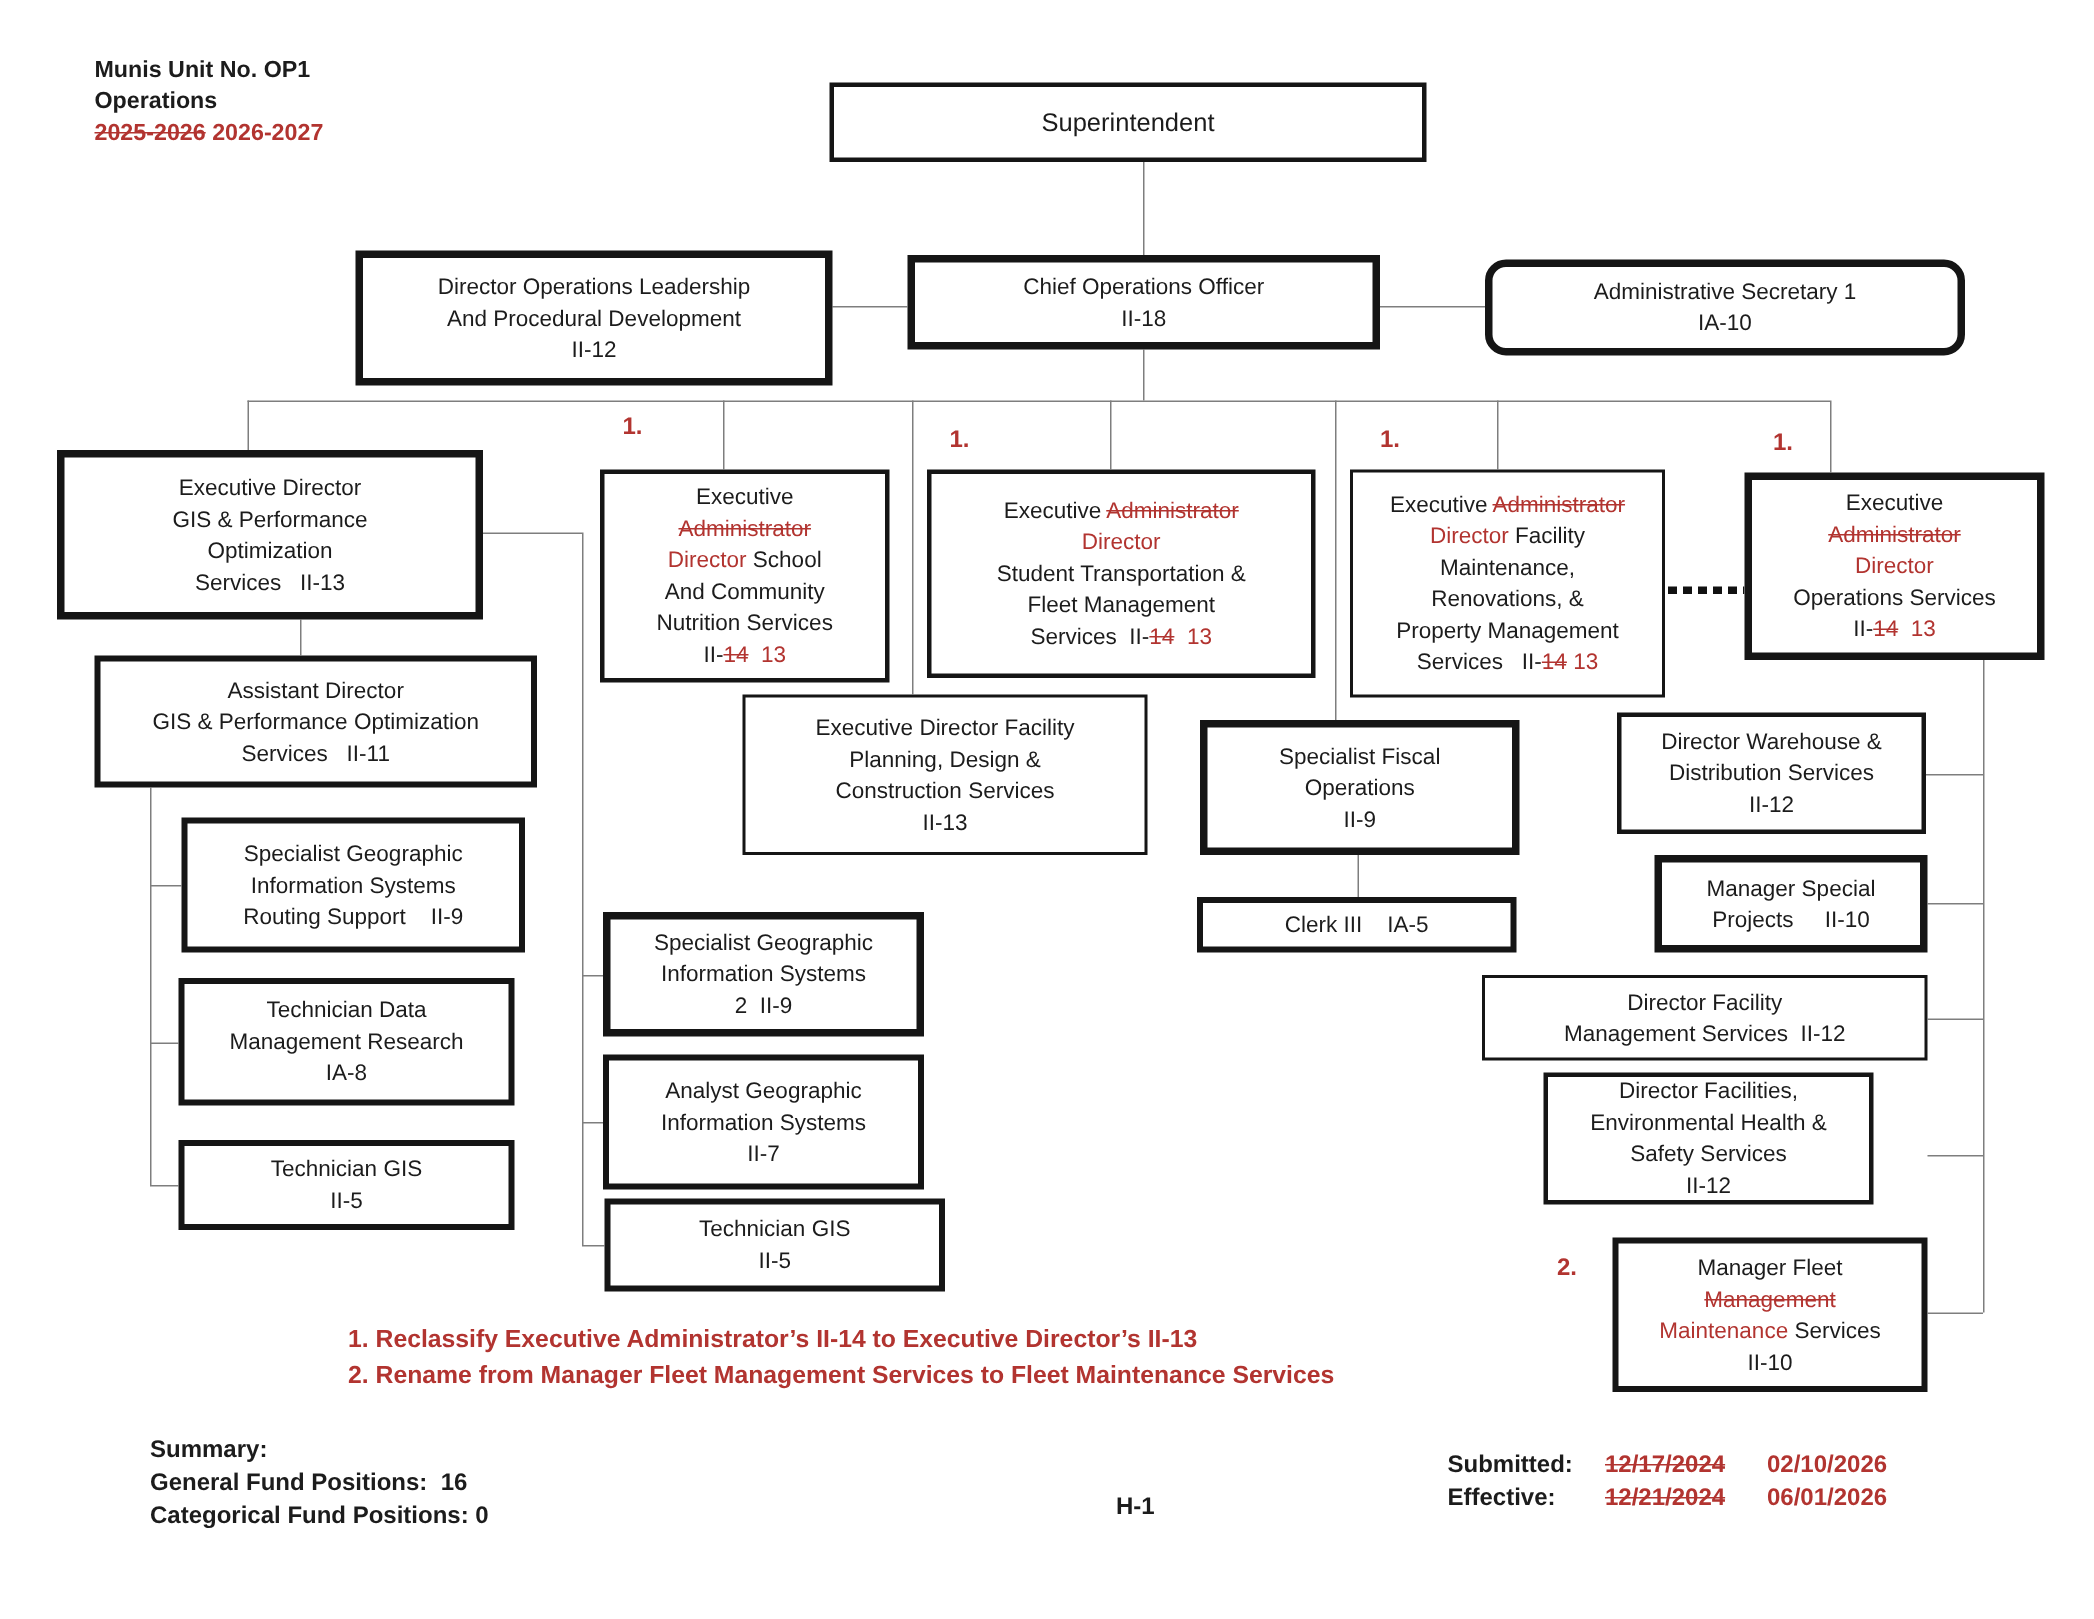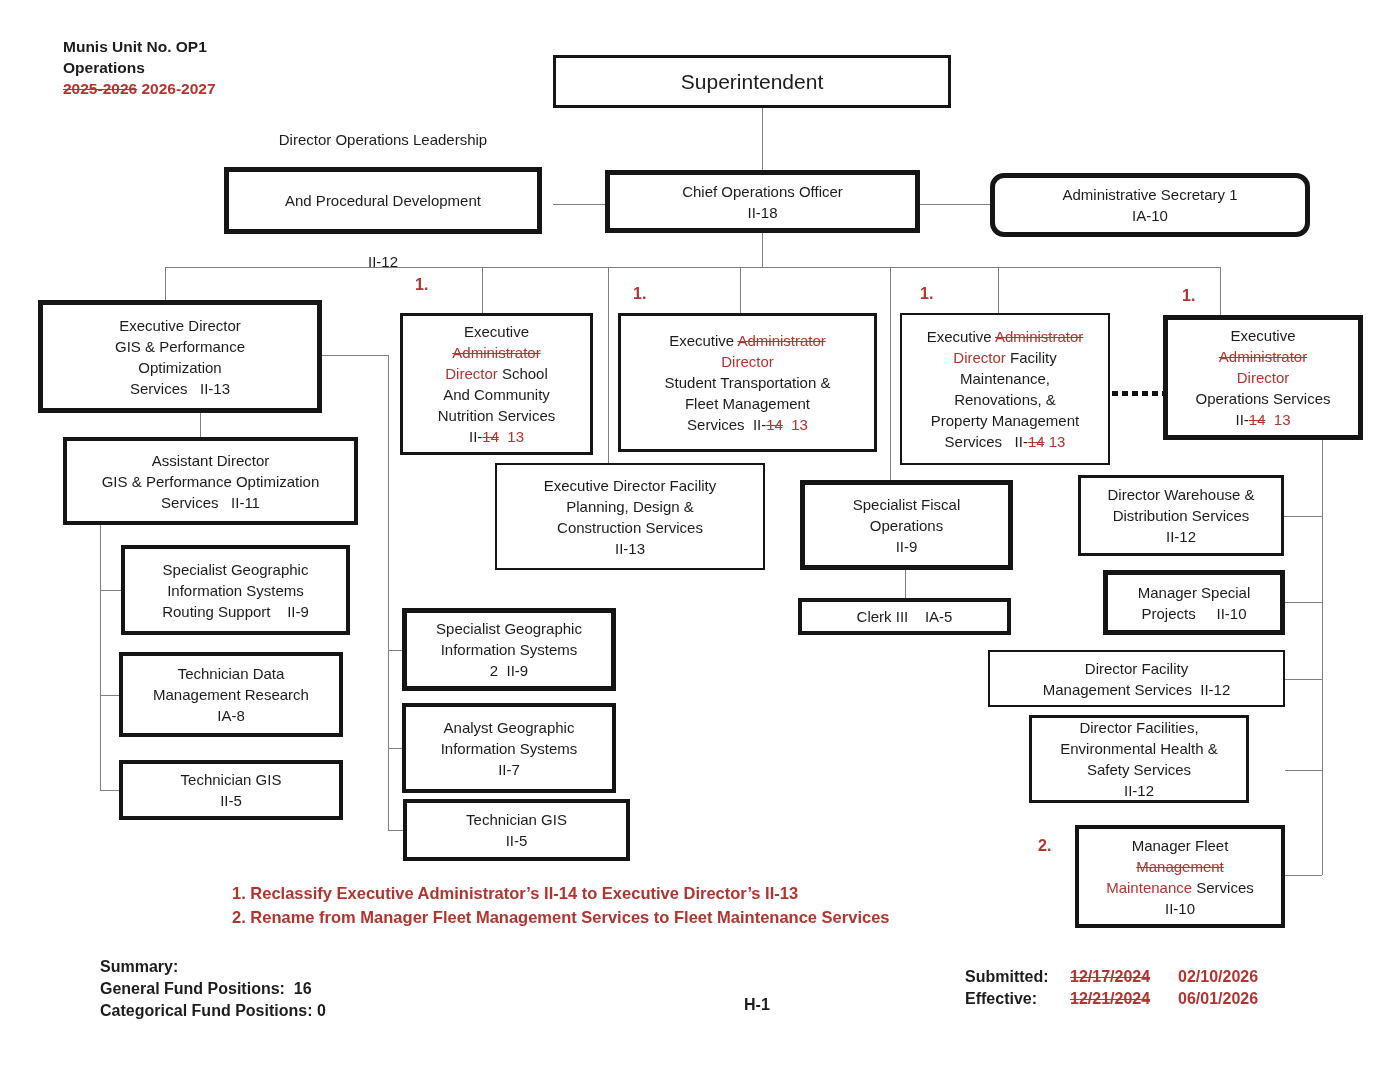--- a/index.html
+++ b/index.html
@@ -13,22 +13,22 @@
   .r{color:var(--red);}
   .rs{color:var(--red);text-decoration:line-through;}
   .conn{position:absolute;background:var(--line);z-index:1;}
   .vline{width:1px;} .hline{height:1px;}
   .marker{position:absolute;color:var(--red);font-weight:700;font-size:16px;z-index:3;}
   .note{position:absolute;color:var(--red);font-weight:600;font-size:16.5px;line-height:24px;}
   .ftext{position:absolute;font-size:16px;line-height:22px;font-weight:bold;}
   
   #corner{left:63px;top:36px;font-size:15.5px;line-height:21px;}
   
-  #b-superintendent{left:553px;top:55px;width:398px;height:53px;border-width:3px;font-size:21px;}
-  #b-dir-ops-leadership{left:224px;top:167px;width:318px;height:67px;border-width:5px;gap:40px;}
+  #b-superintendent{left:553px;top:55px;width:398px;height:53px;border-width:3px;font-size:17px;}
+  #b-dir-ops-leadership{left:237px;top:167px;width:318px;height:90px;border-width:5px;}
   #b-coo{left:605px;top:170px;width:315px;height:63px;border-width:5px;}
   #b-admin-secretary{left:990px;top:173px;width:320px;height:64px;border-width:5px;border-radius:14px;}
   #b-exec-dir-gis{left:38px;top:300px;width:284px;height:113px;border-width:5px;}
   #b-school-nutrition{left:400px;top:313px;width:193px;height:142px;border-width:3px;}
   #b-student-transport{left:618px;top:313px;width:259px;height:139px;border-width:3px;}
   #b-facility-maintenance{left:900px;top:313px;width:210px;height:152px;border-width:2px;}
   #b-operations-services{left:1163px;top:315px;width:200px;height:125px;border-width:5px;}
   #b-facility-planning{left:495px;top:463px;width:270px;height:107px;border-width:2px;}
   #b-fiscal-ops{left:800px;top:480px;width:213px;height:90px;border-width:5px;}
   #b-clerk{left:798px;top:598px;width:213px;height:37px;border-width:4px;}

